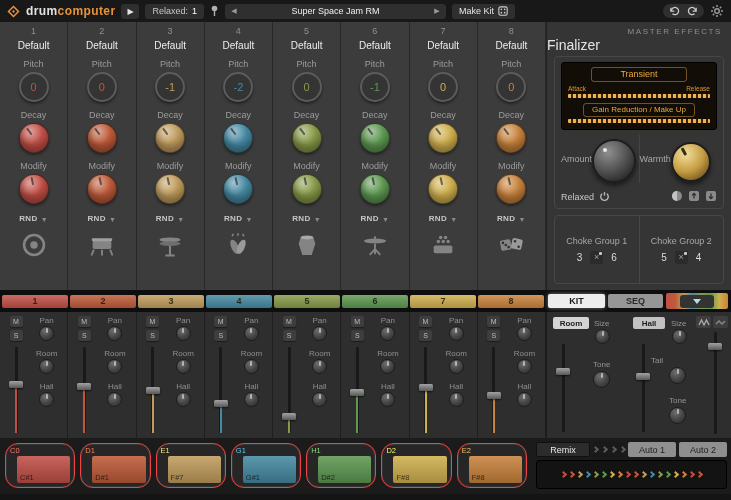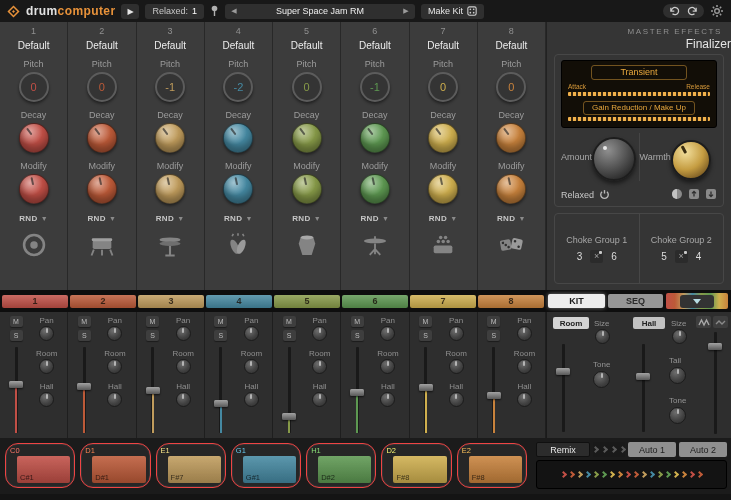--- a/index.html
+++ b/index.html
@@ -6,48 +6,48 @@
   html,body{width:731px;height:500px;background:#000;overflow:hidden}
   .app{width:731px;height:500px;background:#1e1e1e;display:flex;flex-direction:column}
 
   
   .titlebar{flex:0 0 22px;background:#181818;display:flex;align-items:center;gap:6px;padding:0 7px}
   .logo-text{font-size:12px;font-weight:bold;letter-spacing:.4px}
   .t1{color:#e2e2e2}.t2{color:#e8923a}
   .tb-btn{width:18px;height:15px;background:#2f2f2f;border-radius:3px;display:flex;align-items:center;justify-content:center;color:#e6e6e6;font-size:8px;cursor:pointer}
   .tb-box{background:#2f2f2f;border-radius:3px;height:15px;display:flex;align-items:center;gap:4px;padding:0 7px;font-size:9px;color:#c8c8c8;cursor:pointer}
   .pat-num{color:#fff}
-  .preset-nav{background:#2f2f2f;border-radius:3px;height:15px;width:190px;display:flex;align-items:center;font-size:9px;color:#efefef}
+  .preset-nav{background:#2f2f2f;border-radius:3px;height:15px;width:221px;display:flex;align-items:center;font-size:9px;color:#efefef}
   .nav-arrow{width:18px;color:#9a9a9a;font-size:7px;text-align:center;cursor:pointer}
   .preset-name{flex:1;text-align:center;white-space:nowrap;cursor:pointer}
   .spacer{flex:1}
   .pill{background:#2f2f2f;border-radius:8px;height:14px;display:flex;align-items:center;padding:0 6px;gap:7px}
   .pill span{cursor:pointer;display:flex}
 
   
   .main{flex:0 0 268px;display:flex}
   .channels{width:546px;display:flex}
   .strip{flex:1;background:#3c3c3c;border-right:1px solid #282828;display:flex;flex-direction:column;align-items:center;overflow:hidden}
   .ch-num{color:#909090;font-size:9px;margin-top:4px}
   .ch-preset{color:#ececec;font-size:10px;margin-top:4px;cursor:pointer}
   .lbl{color:#9c9c9c;font-size:9px;margin-top:8px}
   .pitch-knob{width:30px;height:30px;border-radius:50%;border:2px solid #5c5c5c;background:#343434;margin-top:3px;display:flex;align-items:center;justify-content:center;box-shadow:0 2px 3px rgba(0,0,0,.45);cursor:pointer}
   .pitch-val{font-size:11px;color:var(--c)}
   .knob{width:30px;height:30px;border-radius:50%;background:radial-gradient(circle at 35% 28%,rgba(255,255,255,.5),rgba(255,255,255,0) 48%),var(--c);border:1px solid rgba(0,0,0,.55);box-shadow:inset 0 -6px 7px rgba(0,0,0,.35),0 2px 3px rgba(0,0,0,.45);position:relative;margin-top:3px;cursor:pointer}
   .ind{position:absolute;inset:0;transform:rotate(-36deg)}
   .mod .ind{transform:rotate(-12deg)}
   .ind::before{content:"";position:absolute;left:50%;top:2px;width:2px;height:8px;margin-left:-1px;background:rgba(25,25,25,.6);border-radius:1px}
-  .rnd{margin-top:10px;display:flex;align-items:center;gap:3px;color:#c6c6c6;font-size:8px;font-weight:bold;cursor:pointer;letter-spacing:.4px}
+  .rnd{margin-top:10px;display:flex;align-items:flex-end;gap:3px;color:#c6c6c6;font-size:8px;font-weight:bold;cursor:pointer;letter-spacing:.4px}
   .rnd .tri{color:#8a8a8a;font-size:7px}
   .inst{margin-top:8px;display:flex;justify-content:center;cursor:pointer}
 
   
   .mpanel{flex:1;background:#353535;border-left:1px solid #222;display:flex;flex-direction:column}
   .meffects{color:#8f8f8f;font-size:8px;letter-spacing:1.6px;text-align:right;padding:5px 9px 0}
-  .fin-title{color:#e4e4e4;font-size:12px;text-align:right;margin-top:1px}
+  .fin-title{color:#e4e4e4;font-size:14px;text-align:left;margin-top:1px}
   .fin-box{margin:3px 7px 0;border:1px solid #474747;border-radius:4px;padding:5px 6px 6px}
   .display{background:#120e07;border-radius:3px;border:1px solid #000;padding:4px 6px 6px;color:#e8a83e}
   .disp-mode{margin:0 auto;width:max-content;font-size:9px;border:1px solid rgba(232,168,62,.45);border-radius:3px;padding:0 28px;line-height:13px;cursor:pointer}
   .disp-row{display:flex;justify-content:space-between;font-size:6.5px;margin-top:3px;color:#d89a3a}
   .leds{height:4px;margin-top:2px;background:repeating-linear-gradient(90deg,#f2b14a 0 3px,rgba(242,177,74,.14) 3px 5px);border-radius:1px}
   .disp-gain{margin:5px auto 0;width:max-content;font-size:8px;border:1px solid rgba(232,168,62,.45);border-radius:3px;padding:0 8px;line-height:12px;cursor:pointer}
   .knobrow{display:flex;margin-top:5px}
   .kcol{flex:1;display:flex;flex-direction:row;align-items:center}
   .kcol+.kcol{border-left:1px solid #454545}
   .klbl{color:#a8a8a8;font-size:9px}
@@ -758,21 +758,21 @@
 
       <div class="mm-btn abs" style="left:86px;top:5px;width:32px;background:#c2c2c2">Hall</div>
       <span class="mm-lbl abs" style="left:124px;top:7px">Size</span>
       <div class="sknob abs" style="left:125px;top:17px;margin:0">
           <span class="sind"></span>
         </div>
       <div class="vfader abs" style="left:88px;top:32px;height:88px;--lvl:0.64;--h:81px">
           <span class="track"></span>
           <span class="cap"></span>
         </div>
-      <span class="mm-lbl abs" style="left:122px;top:44px">Tail</span>
+      <span class="mm-lbl abs" style="left:104px;top:44px">Tail</span>
       <div class="sknob lg abs" style="left:122px;top:55px;margin:0">
           <span class="sind"></span>
         </div>
       <span class="mm-lbl abs" style="left:122px;top:84px">Tone</span>
       <div class="sknob lg abs" style="left:122px;top:95px;margin:0">
           <span class="sind"></span>
         </div>
 
       <div class="wave-btn abs" style="left:149px;top:4px">
           <svg width="12" height="9" viewBox="0 0 12 9">

